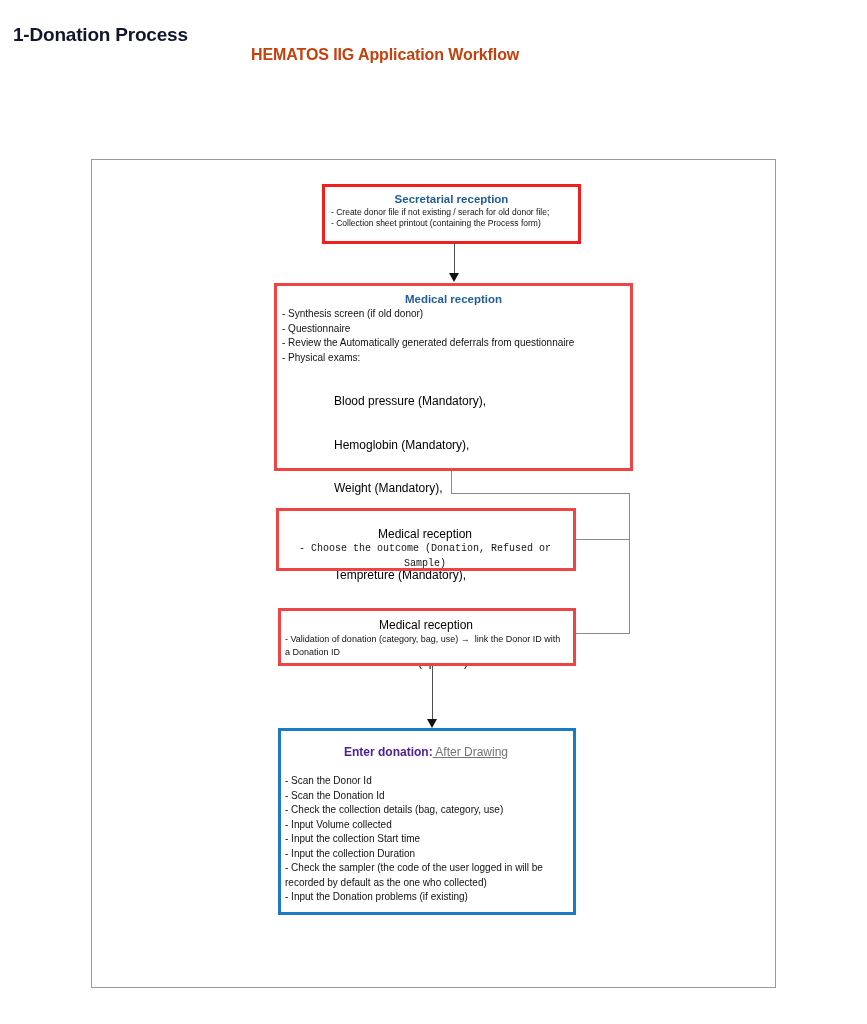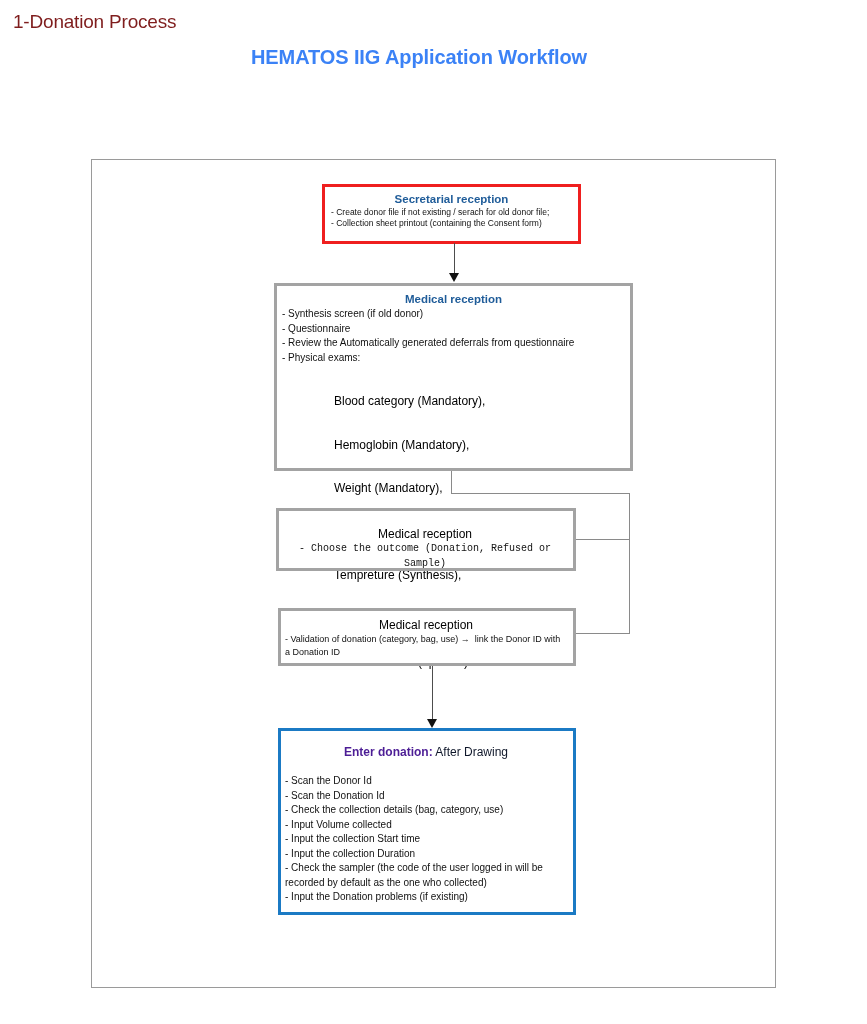--- a/index.html
+++ b/index.html
@@ -13,34 +13,34 @@
     position: relative;
     font-family: "Liberation Sans", sans-serif;
     color: #000000;
     overflow: hidden;
   }
 
   
   #page-title {
     position: absolute;
     left: 13px;
-    top: 11px;
+    top: 24px;
     font-size: 19px;
-    font-weight: normal;
-    color: #7f1d1d;
+    font-weight: bold;
+    color: #0f172a;
     letter-spacing: -0.2px;
     white-space: nowrap;
   }
   #subtitle {
     position: absolute;
     left: 251px;
     top: 46px;
-    font-size: 20px;
-    font-weight: bold;
-    color: #3b82f6;
+    font-size: 16px;
+    font-weight: bold;
+    color: #c2410c;
     letter-spacing: -0.1px;
     white-space: nowrap;
   }
 
   
   #canvas-frame {
     position: absolute;
     left: 91px;
     top: 159px;
     width: 685px;
@@ -51,21 +51,21 @@
     padding-left: 8px;
   }
 
   
   .node {
     position: absolute;
     box-sizing: border-box;
     background: #ffffff;
   }
   .node-red    { border: 3px solid #ef1f1f; }
-  .node-green  { border: 3px solid #a3a3a3; }
+  .node-green  { border: 3px solid #ef4444; }
   .node-blue   { border: 3px solid #1b7ac4; }
 
   .node-title {
     text-align: center;
     font-weight: bold;
     font-size: 11.5px;
     color: #1f5c99;
     line-height: 15px;
   }
   .node-title-black {
@@ -79,21 +79,22 @@
     text-align: center;
     font-size: 12px;
     line-height: 15px;
   }
   .node-title-mixed .accent {
     font-weight: bold;
     color: #4c1d95;
   }
   .node-title-mixed .plain {
     font-weight: normal;
-    color: #0f172a;
+    color: #737373;
+    text-decoration: underline;
   }
 
   .node-body {
     font-size: 10px;
     line-height: 14.5px;
     color: #111111;
     white-space: pre-wrap;
   }
   .node-body-small {
     font-size: 8.5px;
@@ -168,38 +169,38 @@
 <body>
 
 <div id="page-title">1-Donation Process</div>
 <div id="subtitle">HEMATOS IIG Application Workflow</div>
 
 <div id="canvas-frame">
 
   <div class="node node-red" id="node-secretarial" style="left:230px; top:24px;">
     <div class="node-title">Secretarial reception</div>
     <div class="node-body-small">- Create donor file if not existing / serach for old donor file;
-- Collection sheet printout (containing the Consent form)</div>
+- Collection sheet printout (containing the Process form)</div>
   </div>
 
   <div class="conn conn-v" style="left:362px; top:83px; height:32px;"></div>
   <div class="arrow-down" style="left:357px; top:113px;"></div>
 
   <div class="node node-green" id="node-medical-main" style="left:182px; top:123px;">
     <div class="node-title">Medical reception</div>
     <div class="node-body">- Synthesis screen (if old donor)
 - Questionnaire
 - Review the Automatically generated deferrals from questionnaire
 - Physical exams:</div>
     <div class="indent-block">
-      <div>Blood category (Mandatory),</div>
+      <div>Blood pressure (Mandatory),</div>
       <div>Hemoglobin (Mandatory),</div>
       <div>Weight (Mandatory),</div>
       <div>Pulse rate (Mandatory),</div>
-      <div>Tempreture (Synthesis),</div>
+      <div>Tempreture (Mandatory),</div>
       <div>Arms Check (Mandatory),</div>
       <div>Donation count (optiobal).</div>
     </div>
   </div>
 
   <div class="conn conn-v conn-thin" style="left:359px; top:311px; height:22px;"></div>
   <div class="conn conn-h conn-thin" style="left:359px; top:333px; width:178px;"></div>
   <div class="conn conn-v conn-thin" style="left:537px; top:333px; height:141px;"></div>
 
   <div class="conn conn-h conn-thin" style="left:445px; top:379px; width:93px;"></div>

